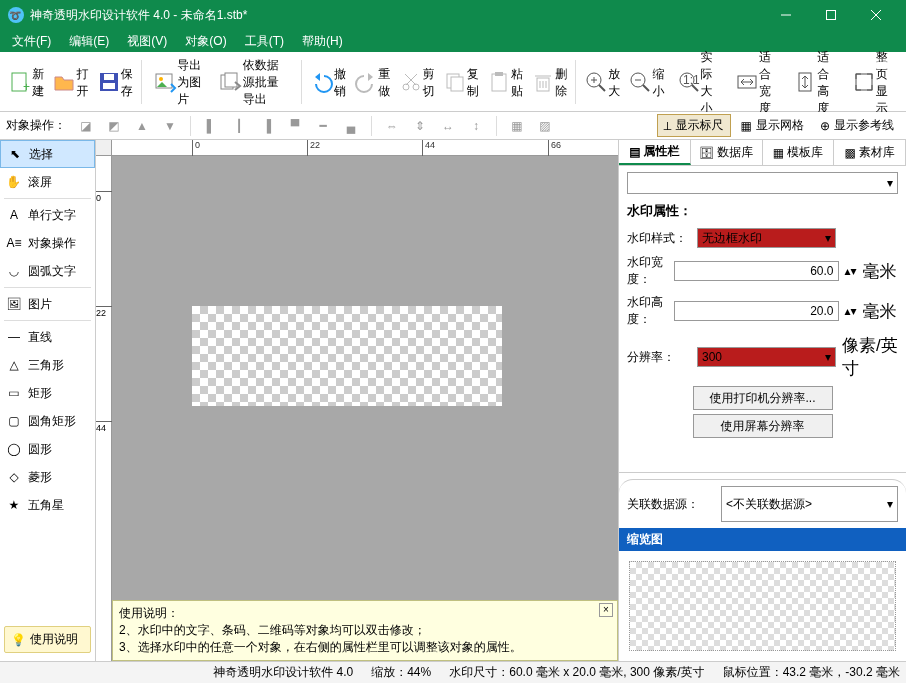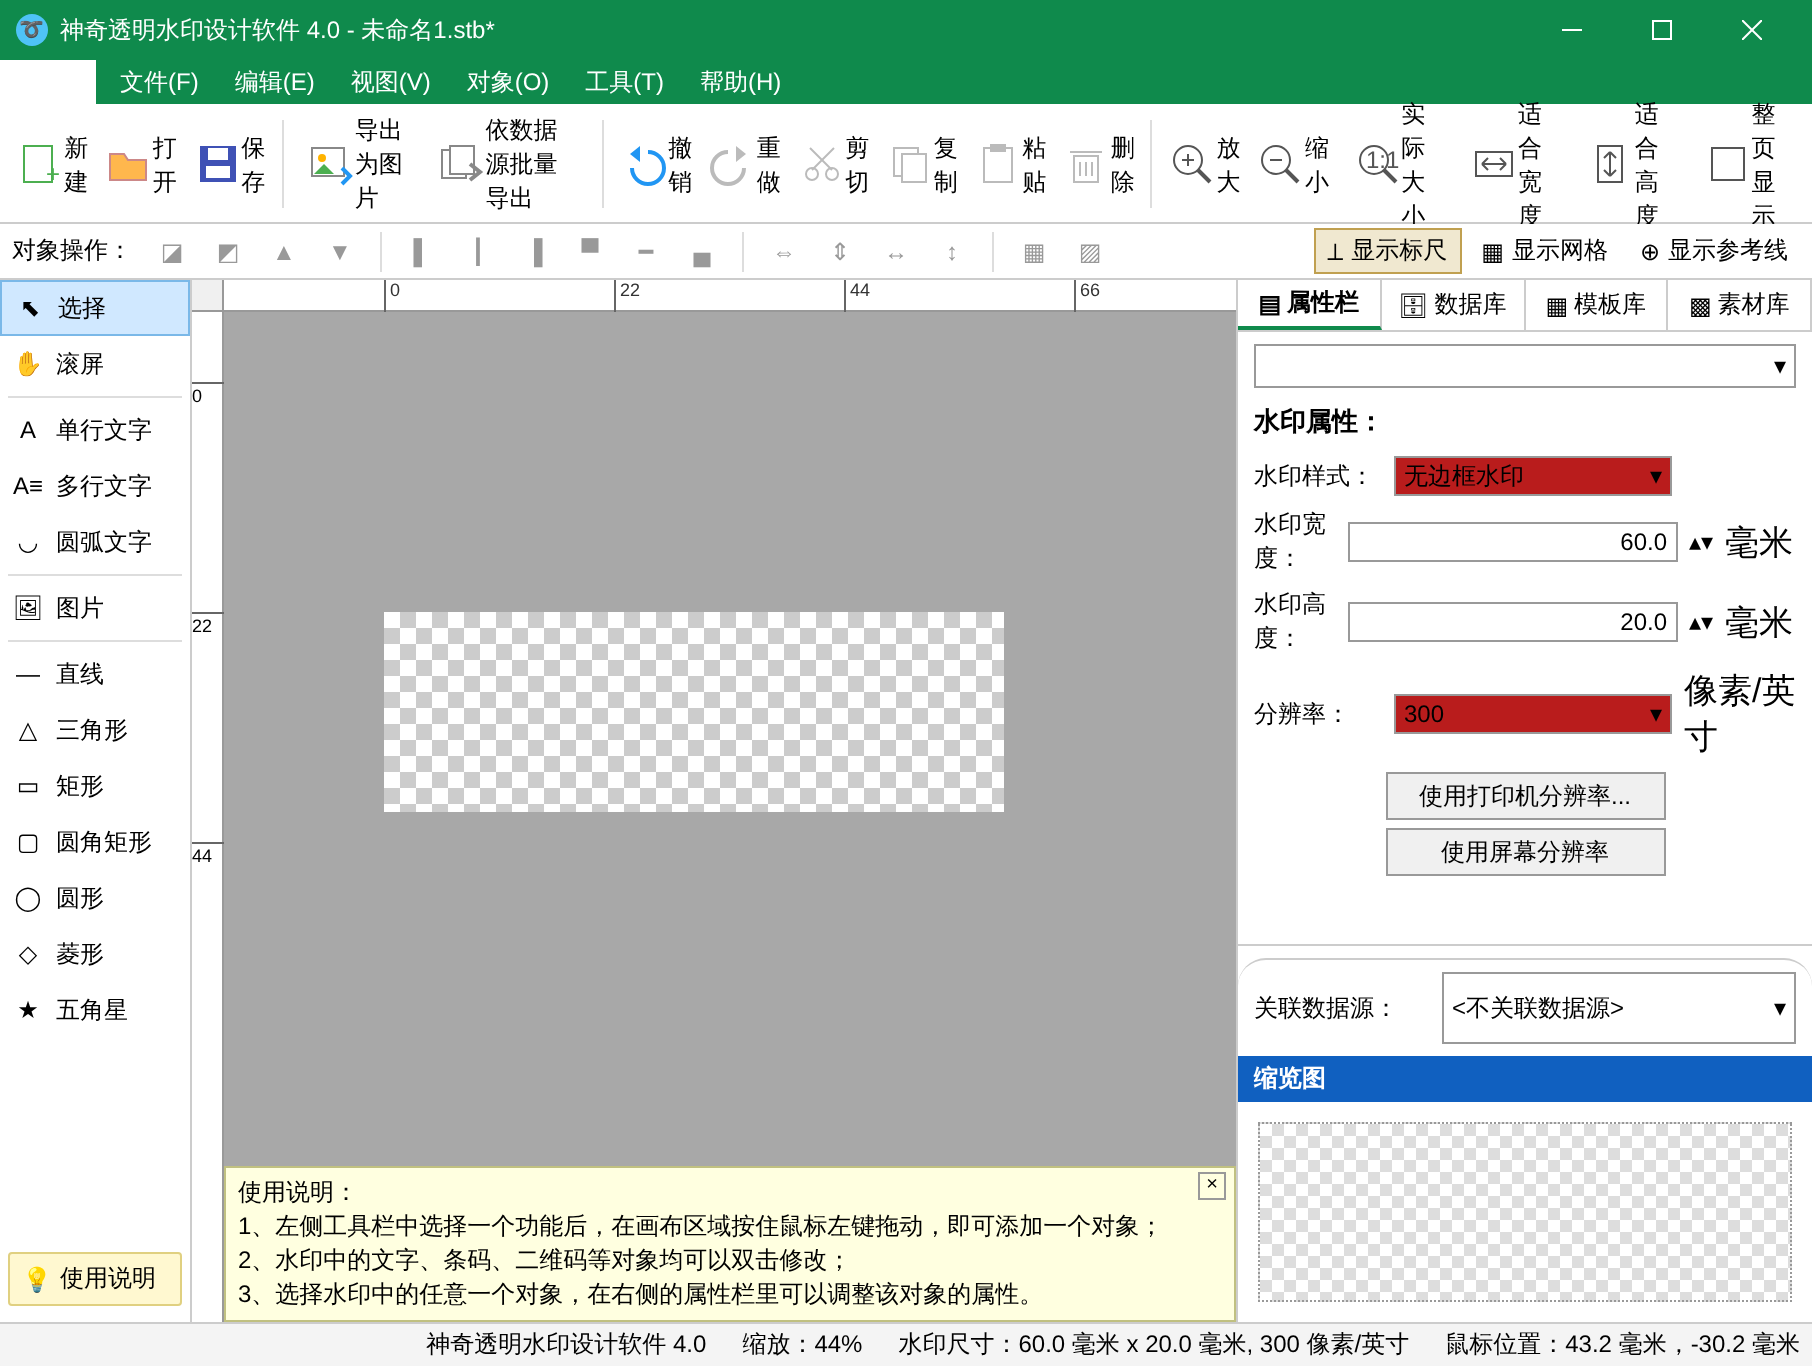--- a/index.html
+++ b/index.html
@@ -1,21 +1,21 @@
 <!DOCTYPE html>
 <html><head>
 <meta charset="utf-8">
 <style>
 * { margin: 0; padding: 0; box-sizing: border-box; font-family: "Microsoft YaHei", "SimSun", sans-serif; font-size: 12px; }
 body { background: #fff; width: 906px; height: 683px; overflow: hidden; display: flex; flex-direction: column; }
 .titlebar { background: #0f8a4c; height: 30px; display: flex; align-items: center; color: #fff; padding: 0 8px; }
 .titlebar .app-icon { width: 16px; height: 16px; background: #4fc3f7; border-radius: 50%; margin-right: 6px; display: inline-flex; align-items: center; justify-content: center; font-size: 10px; }
 .titlebar .title { flex: 1; font-size: 12px; }
 .titlebar .win-btn { width: 45px; height: 30px; display: inline-flex; align-items: center; justify-content: center; }
-.menubar { background: #0f8a4c; height: 22px; display: flex; align-items: center; padding: 0 4px; gap: 2px; margin-left: 48px; }
+.menubar { background: #0f8a4c; height: 22px; display: flex; align-items: center; padding: 0 4px; gap: 2px; }
 .menubar .menu-item { color: #fff; padding: 2px 8px; cursor: default; }
 .toolbar-main { height: 60px; border-bottom: 1px solid #ccc; display: flex; align-items: center; padding: 2px 4px; gap: 0; background: #fff; }
 .tb-btn { display: flex; flex-direction: row; align-items: center; justify-content: center; padding: 2px 8px; cursor: default; min-width: 40px; }
 .tb-btn .icon { width: 24px; height: 24px; display: flex; align-items: center; justify-content: center; }
 .tb-btn .lbl { font-size: 12px; margin-top: 2px; color: #000; }
 .tb-sep { width: 1px; height: 44px; background: #ddd; margin: 0 4px; }
 .toolbar-sub { height: 28px; border-bottom: 1px solid #ccc; display: flex; align-items: center; padding: 0 6px; gap: 4px; background: #fff; }
 .toolbar-sub .lbl { margin-right: 4px; }
 .mini-btn { width: 24px; height: 22px; display: inline-flex; align-items: center; justify-content: center; color: #999; }
 .ts-sep { width: 1px; height: 20px; background: #ddd; margin: 0 4px; }
@@ -316,21 +316,21 @@
         <span class="ticon">✋</span>
         <span>滚屏</span>
       </div>
       <div style="height: 1px; background: rgb(221, 221, 221); margin: 2px 4px;"></div>
       <div class="tool-item">
         <span class="ticon">A</span>
         <span>单行文字</span>
       </div>
       <div class="tool-item">
         <span class="ticon">A≡</span>
-        <span>多行文字</span>
+        <span>对象操作</span>
       </div>
       <div class="tool-item">
         <span class="ticon">◡</span>
         <span>圆弧文字</span>
       </div>
       <div style="height: 1px; background: rgb(221, 221, 221); margin: 2px 4px;"></div>
       <div class="tool-item">
         <span class="ticon">🖼</span>
         <span>图片</span>
       </div>
@@ -368,34 +368,33 @@
       <span>使用说明</span>
     </div>
   </div>
 
   <div class="canvas-area">
     <div class="ruler-corner"></div>
     <div class="ruler-h" id="ruler-h">
         <div class="tick" style="left: 80px;">0</div>
         <div class="tick" style="left: 195px;">22</div>
         <div class="tick" style="left: 310px;">44</div>
-        <div class="tick" style="left: 425px;">66</div>
+        <div class="tick" style="left: 436px;">66</div>
       </div>
     <div class="ruler-v" id="ruler-v">
         <div class="tick" style="top: 35px;">0</div>
         <div class="tick" style="top: 150px;">22</div>
         <div class="tick" style="top: 265px;">44</div>
       </div>
     <div class="canvas-inner">
       <div class="watermark-obj"></div>
     </div>
     <div class="help-panel" id="help-panel">
       <span class="close-x">×</span>
     <div>使用说明：</div>
-        <div>1、左侧工具栏中选择一个功能后，在画布区域按住鼠标左键拖动，即可添加一个对象；</div>
         <div>2、水印中的文字、条码、二维码等对象均可以双击修改；</div>
         <div>3、选择水印中的任意一个对象，在右侧的属性栏里可以调整该对象的属性。</div>
       </div>
   </div>
 
   <div class="right-panel">
     <div class="rp-tabs">
       <div class="rp-tab active">
           <span>▤</span>
           <span>属性栏</span>

